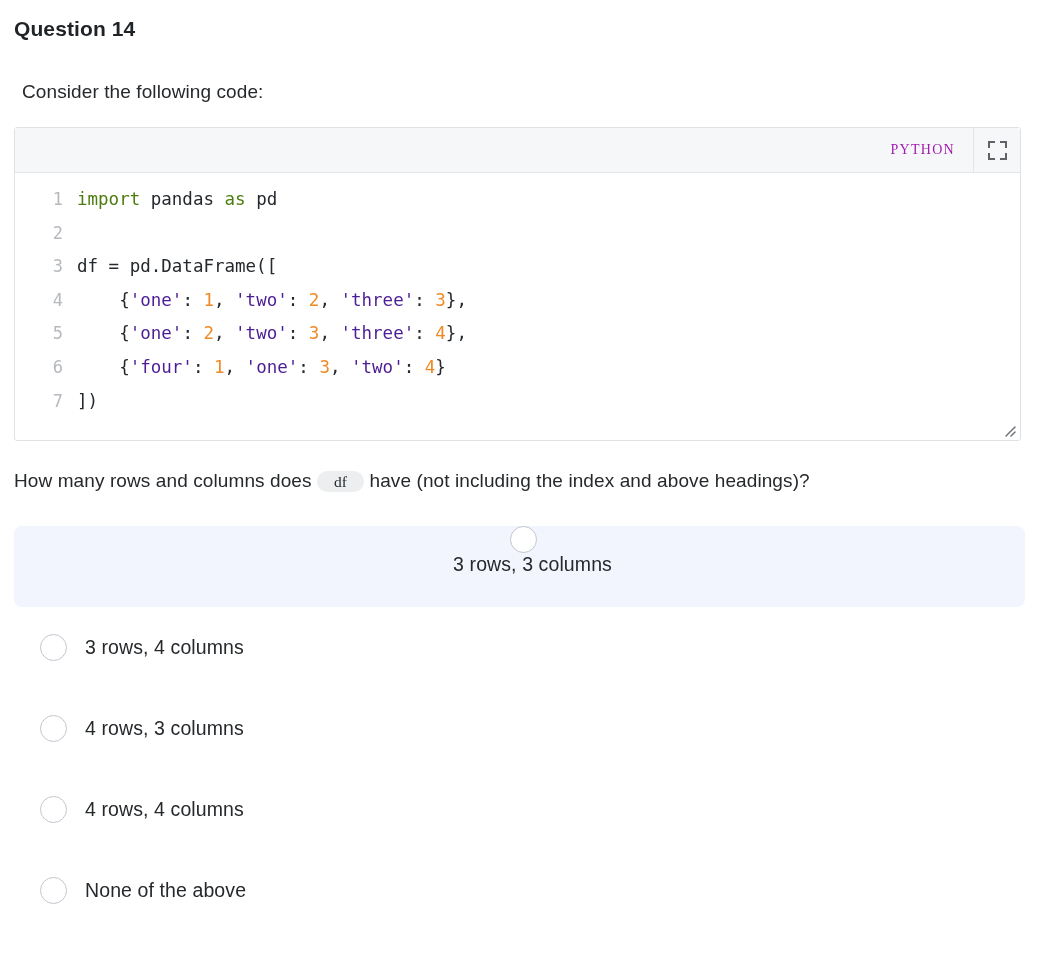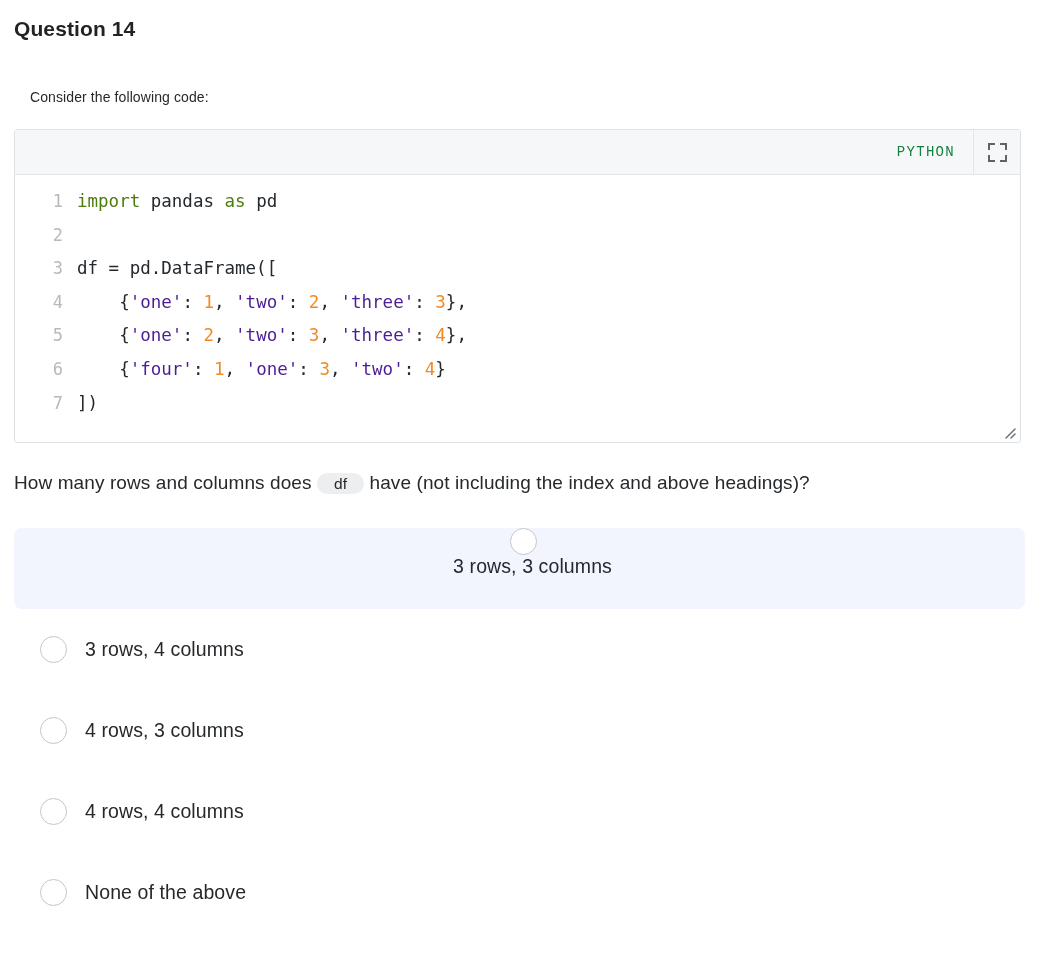--- a/index.html
+++ b/index.html
@@ -28,23 +28,23 @@
   .q-title {
     font-size: 21px;
     font-weight: bold;
     color: #1f2326;
     margin: 0;
     padding-top: 17px;
     letter-spacing: .1px;
   }
 
   .q-intro {
-    font-size: 14px;
+    font-size: 19px;
     color: #26292c;
-    margin: 16px;
+    margin: 8px;
     padding-top: 32px;
     letter-spacing: .1px;
   }
 
   
   .code-card {
     position: relative;
     margin-top: 24px;
     border: 1px solid #dfe2e5;
     border-radius: 3px;
@@ -61,22 +61,22 @@
     align-items: stretch;
     justify-content: flex-end;
   }
 
   .code-lang {
     display: flex;
     align-items: center;
     padding: 0 18px 0 12px;
     font-size: 14px;
     letter-spacing: 1.3px;
-    color: #15803d;
-    font-family: Liberation Mono, monospace;
+    color: #a21caf;
+    font-family: Liberation Serif, serif;
     text-align: right;
   }
 
   .code-expand {
     width: 46px;
     display: flex;
     align-items: center;
     justify-content: center;
     border-left: 1px solid #e3e6e8;
     cursor: pointer;
@@ -127,21 +127,21 @@
   .q-prompt {
     font-size: 19px;
     line-height: 36px;
     color: #26292c;
     margin: 0;
     padding-top: 22px;
     max-width: 930px;
     letter-spacing: .1px;
   }
   code.inline {
-    font-family: Liberation Sans, sans-serif;
+    font-family: Liberation Serif, serif;
     font-size: 15.5px;
     background: #eceef0;
     border-radius: 11px;
     padding: 2px 17px;
     color: #24292e;
   }
 
   
   .options {
     margin-top: 26px;

